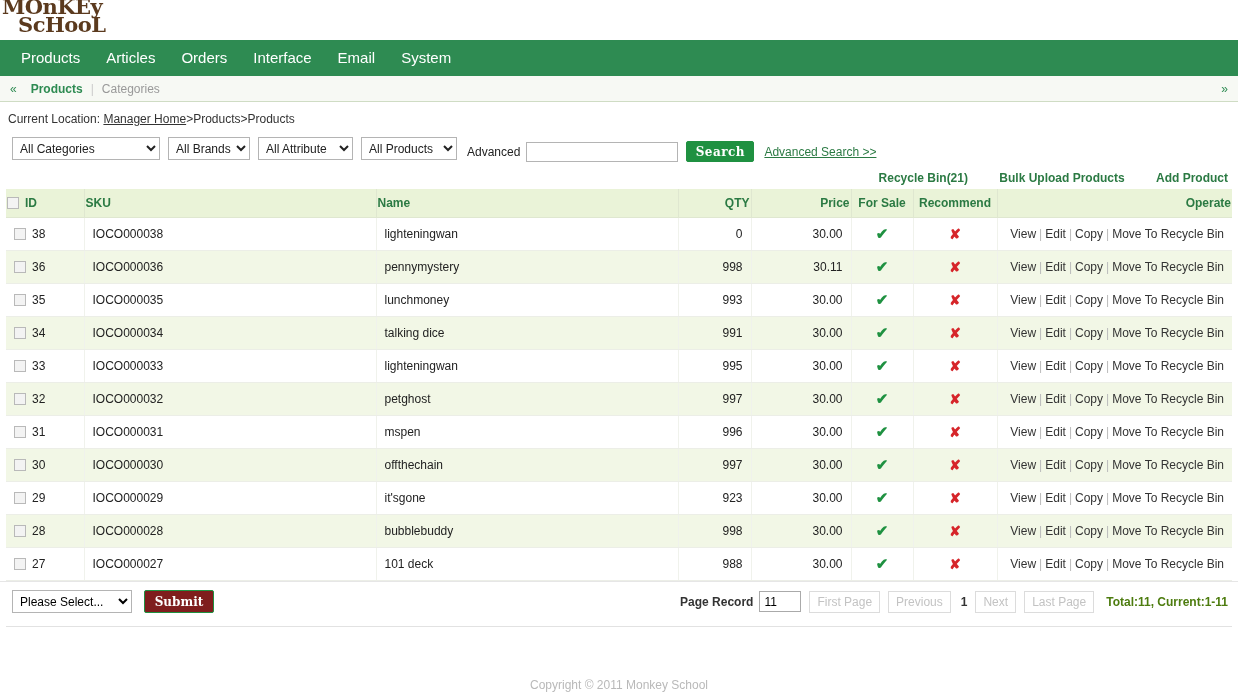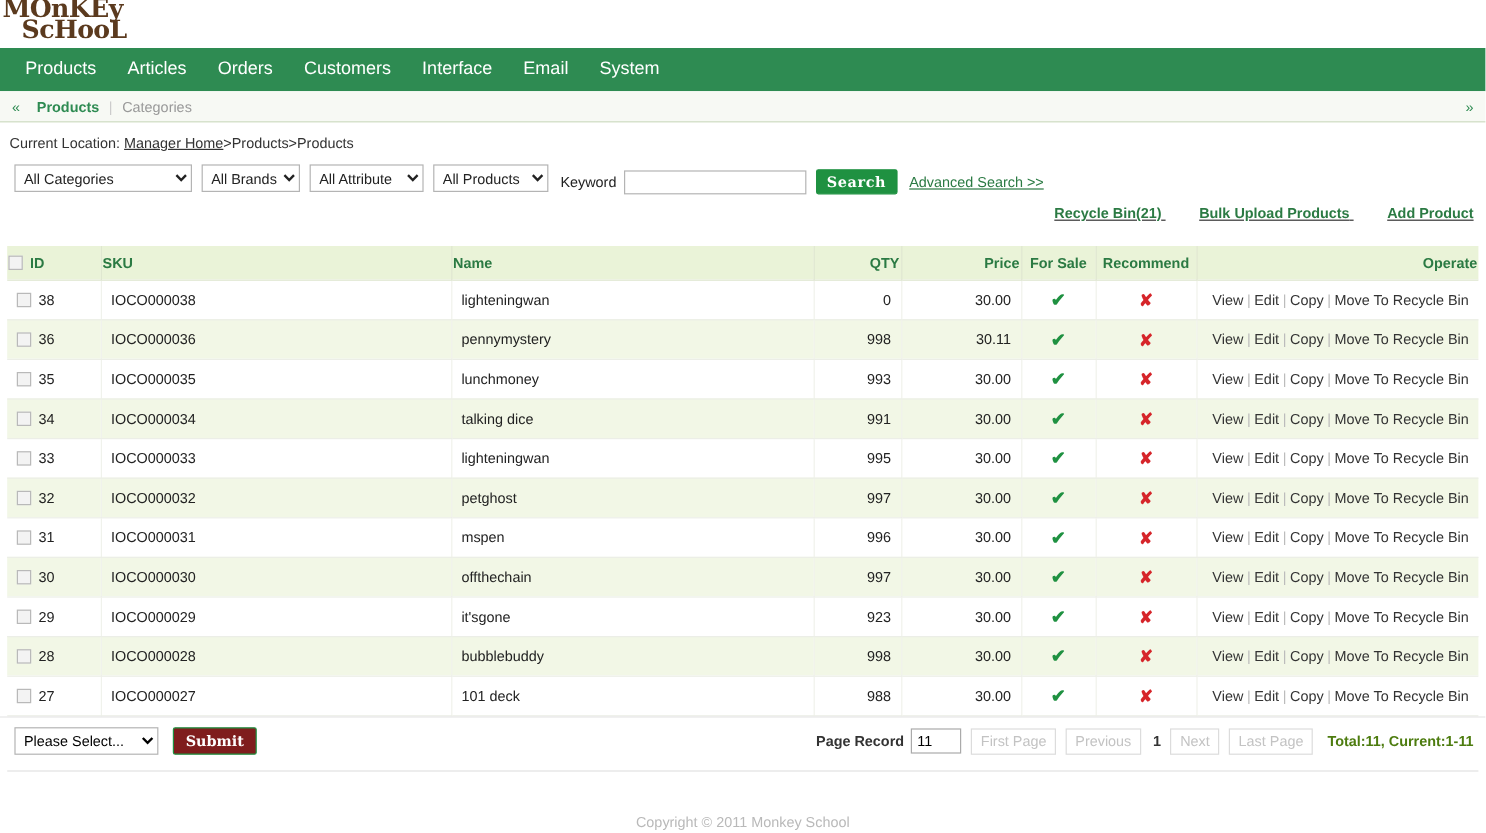--- a/index.html
+++ b/index.html
@@ -101,22 +101,22 @@
     font-size: 12px; letter-spacing: 0.5px;
     cursor: pointer;
   }
   .advsearch {
     margin: 6px 0 0 10px; font-size: 12px;
     color: #2b7a43; text-decoration: underline; cursor: pointer;
   }
 
   
   .actionlinks {
-    text-align: right; padding: 6px 10px 20px 0;
-    font-size: 12px; font-weight: bold; text-decoration: underline;
+    text-align: right; padding: 6px 10px 4px 0;
+    font-size: 12px; font-weight: bold;
   }
   .actionlinks a {
     color: #2b7a43; text-decoration: none;
     margin-left: 28px; cursor: pointer;
   }
 
   
   .tablewrap { padding: 0 6px; }
   table.grid { width: 1226px; border-collapse: collapse; table-layout: fixed; }
   table.grid th {
@@ -214,21 +214,20 @@
     <div class="logo">
       <span class="l1">MOnKEy</span>
       <span class="l2">ScHooL</span>
     </div>
   </div>
 
   <div class="mainnav">
     <div class="item">Products</div>
     <div class="item">Articles</div>
     <div class="item">Orders</div>
-    <div class="item">Customers</div>
     <div class="item">Interface</div>
     <div class="item">Email</div>
     <div class="item">System</div>
   </div>
 
   <div class="subnav">
     <span class="arrow">«</span>
     <span class="tab active">Products</span>
     <span class="vsep">|</span>
     <span class="tab">Categories</span>
@@ -246,21 +245,21 @@
     </select>
     <select class="sel sel-brand">
       <option>All Brands</option>
     </select>
     <select class="sel sel-attr">
       <option>All Attribute</option>
     </select>
     <select class="sel sel-prod">
       <option>All Products</option>
     </select>
-    <span class="kwlabel">Keyword</span>
+    <span class="kwlabel">Advanced</span>
     <input class="kw" type="text" value="" style="">
     <button class="btn-search">Search</button>
     <span class="advsearch">Advanced Search &gt;&gt;</span>
   </div>
 
   <div class="actionlinks">
     <a href="#">Recycle Bin(21)</a>
     <a href="#">Bulk Upload Products</a>
     <a href="#">Add Product</a>
   </div>

